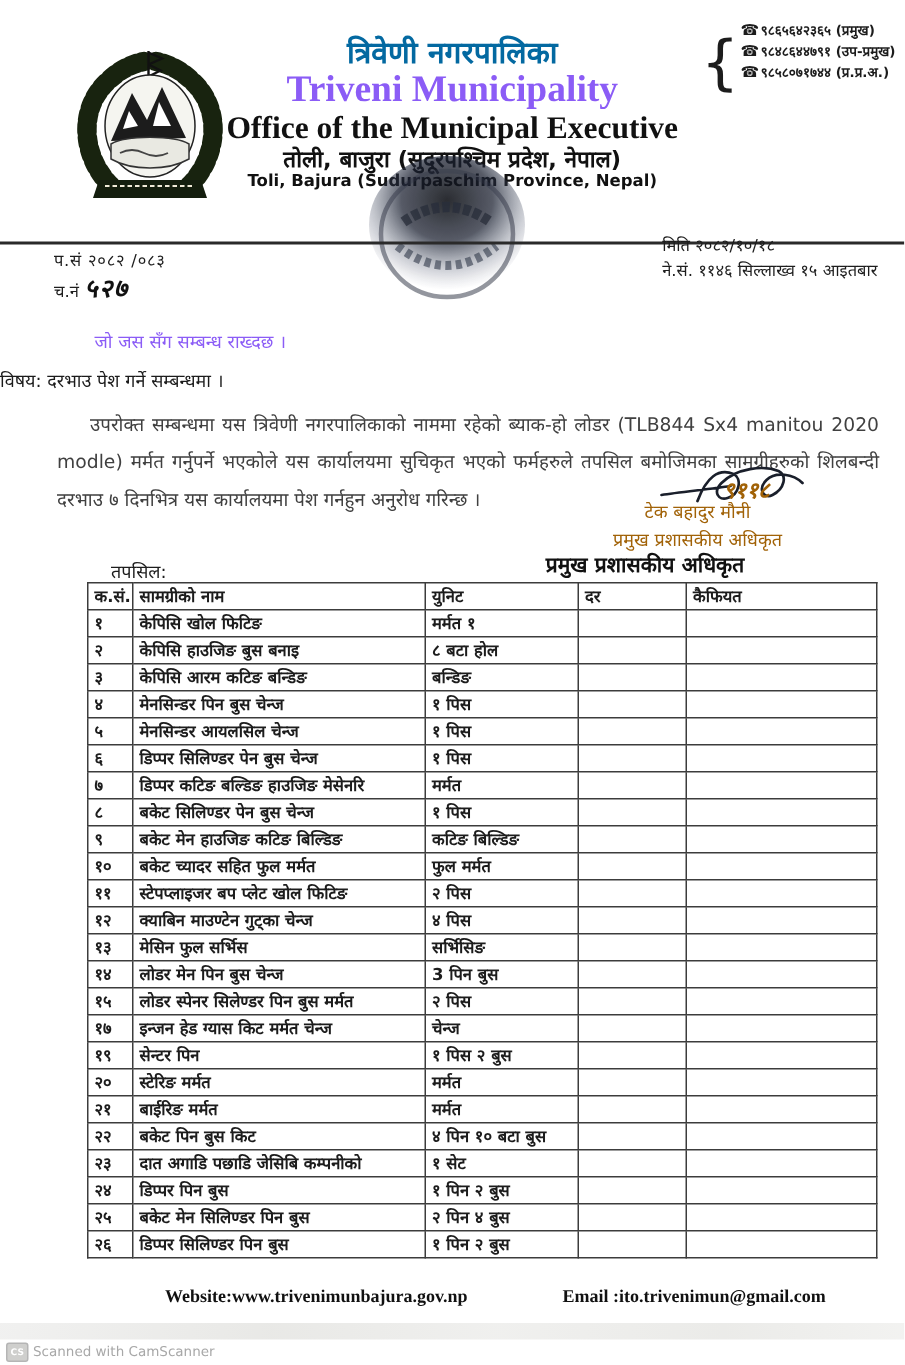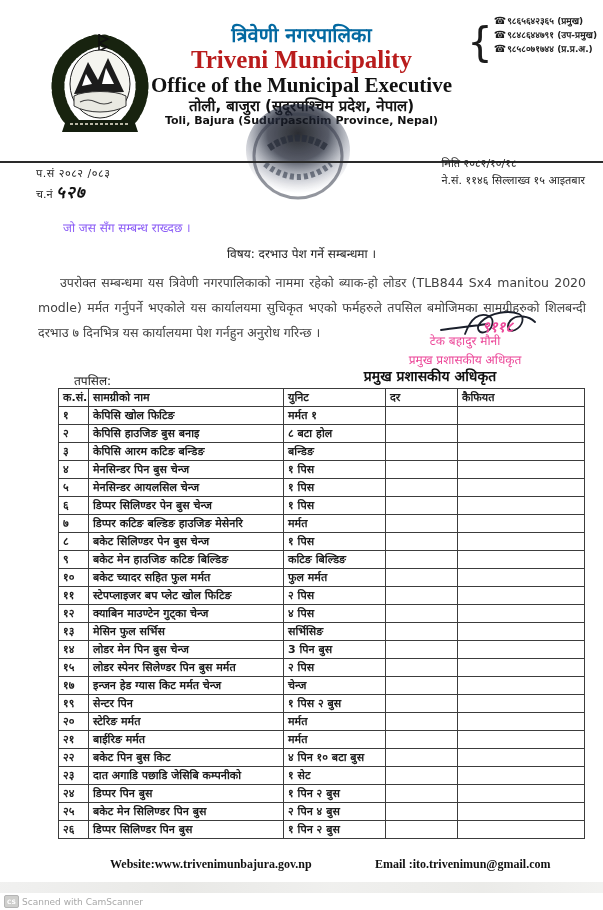--- a/index.html
+++ b/index.html
@@ -9,39 +9,39 @@
   }
   
   .emblem{position:absolute;left:46px;top:32px;width:108px;height:116px;}
   .phones{position:absolute;right:6px;top:12px;display:flex;align-items:stretch;font-size:9px;color:#1c1c1c;font-weight:bold;}
   .phones .brace{font-size:40px;font-weight:normal;line-height:60px;margin-right:1px;color:#1c1c1c;}
   .phones ul{list-style:none;margin:2px 0 0 0;padding:0;}
   .phones li{line-height:14px;white-space:nowrap;}
   .phone-glyph{font-size:10px;margin-right:1px;}
   .head-center{position:absolute;left:0;top:24px;width:100%;text-align:center;line-height:1.12;}
   .t-np{font-size:20px;font-weight:bold;color:#0369a1;}
-  .t-en{font-size:25px;font-weight:bold;font-family:"Liberation Serif","DejaVu Serif",serif;color:#b91c1c;}
+  .t-en{font-size:25px;font-weight:bold;font-family:"Liberation Serif","DejaVu Serif",serif;color:#8b5cf6;}
   .o-np{font-size:24px;font-weight:bold;color:#111;}
   .o-en{font-size:21px;font-weight:bold;font-family:"Liberation Serif","DejaVu Serif",serif;color:#111;}
   .a-np{font-size:15px;font-weight:bold;color:#111;}
   .a-en{font-size:11px;font-weight:bold;color:#111;}
   .head-rule{position:absolute;left:0;top:161px;width:603px;height:0;border-top:2px solid #2a2a2a;}
   
   .stamp{position:absolute;left:243px;top:104px;width:110px;height:104px;pointer-events:none;opacity:.92;}
   
   .meta-left{position:absolute;left:36px;top:165px;font-size:11px;color:#1d1d1d;}
   .meta-left .row1{letter-spacing:.5px;}
   .hand{font-family:"DejaVu Serif","Liberation Serif",serif;font-style:italic;font-weight:bold;font-size:17px;color:#111;letter-spacing:1px;}
   .meta-right{position:absolute;right:18px;top:155px;font-size:11px;color:#1d1d1d;text-align:left;}
   .meta-right div{line-height:17px;}
   
   .salutation{position:absolute;left:63px;top:219px;font-size:12px;color:#8b5cf6;}
-  .subject{position:absolute;left:0;top:245px;width:100%;text-align:center;font-size:12px;color:#1b1b1b;}
+  .subject{position:absolute;left:0;top:245px;width:100%;text-align:left;font-size:12px;color:#1b1b1b;}
   .body-par{position:absolute;left:38px;top:270px;width:548px;font-size:12.5px;line-height:25px;text-align:justify;color:#404040;text-indent:22px;}
-  .sig{position:absolute;left:340px;top:308px;width:250px;text-align:center;color:#ec4899;}
+  .sig{position:absolute;left:340px;top:308px;width:250px;text-align:center;color:#a16207;}
   .sig .scribble{position:relative;height:30px;}
   .sig .scrib-num{position:absolute;left:142px;top:8px;font-family:"DejaVu Serif","Liberation Serif",serif;font-style:italic;font-weight:bold;font-size:15px;}
   .sig .name{font-size:12px;margin-top:-6px;}
   .sig .title{font-size:12px;margin-top:2px;}
   .stamp-title{position:absolute;left:310px;top:366px;width:240px;text-align:center;font-size:14px;font-weight:bold;color:#111;}
   .tapasil{position:absolute;left:74px;top:372px;font-size:12px;color:#1c1c1c;}
   
   table.sched{position:absolute;left:58px;top:388px;width:526px;border-collapse:collapse;table-layout:fixed;}
   table.sched th,table.sched td{
     border:1px solid #3c3c3c;font-size:11px;color:#1c1c1c;font-weight:bold;

